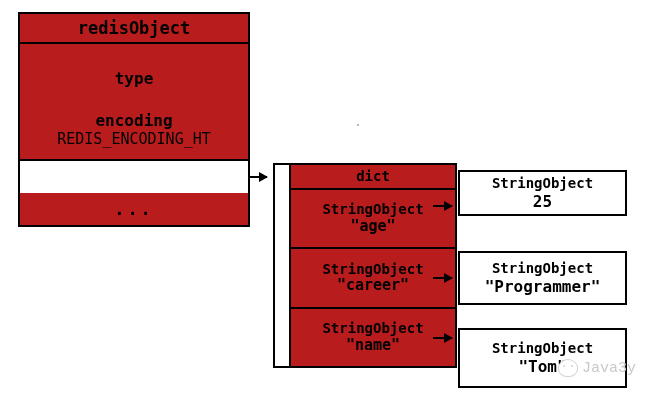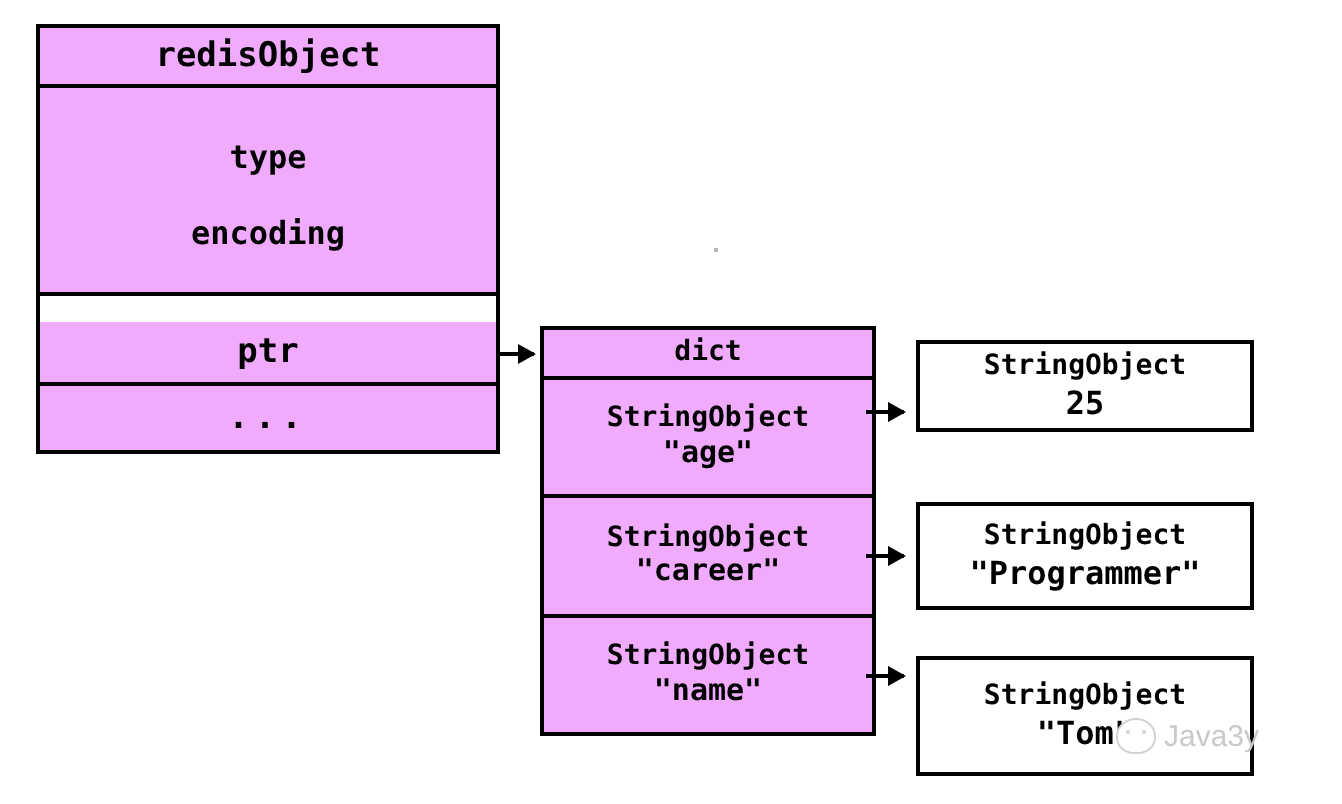--- a/index.html
+++ b/index.html
@@ -19,39 +19,39 @@
   }
   .row{
     position:absolute;
     box-sizing:border-box;
     display:flex;
     flex-direction:column;
     align-items:center;
     justify-content:center;
     text-align:center;
     color:#000000;
-    background:#f0abfc;
+    background:#b91c1c;
   }
   .row .l1,.row .l2{display:block;line-height:1.18;white-space:nowrap;}
 
   
   #redis-object-box{left:18px;top:12px;width:232px;height:215px;}
   .ro-row{left:18px;width:232px;border-left:2px solid #000;border-right:2px solid #000;}
   .ro-sep{border-bottom:2px solid #000;}
   #ro-header{top:12px;height:32px;border-top:2px solid #000;font-size:17px;font-weight:bold;}
   #ro-type{top:44px;height:73px;font-size:15px;}
-  #ro-encoding{top:88px;height:60px;font-size:15px;}
+  #ro-encoding{top:101px;height:60px;font-size:15px;}
   #ro-ptr{top:161px;height:32px;font-size:17px;font-weight:bold;}
   #ro-dots{top:193px;height:34px;border-bottom:2px solid #000;font-size:17px;font-weight:bold;letter-spacing:3px;}
   #ro-type .l1,#ro-encoding .l1{font-weight:bold;font-size:16px;}
   #ro-type .l2,#ro-encoding .l2{font-weight:normal;font-size:15px;}
 
   
   #dict-box{left:273px;top:163px;width:160px;height:205px;}
-  .d-row{left:270px;width:168px;border-left:2px solid #000;border-right:2px solid #000;}
+  .d-row{left:289px;width:168px;border-left:2px solid #000;border-right:2px solid #000;}
   #d-header{top:163px;height:27px;border-top:2px solid #000;border-bottom:2px solid #000;font-size:16px;font-weight:bold;}
   #d-age{top:190px;height:59px;border-bottom:2px solid #000;}
   #d-career{top:249px;height:60px;border-bottom:2px solid #000;}
   #d-name{top:309px;height:59px;border-bottom:2px solid #000;}
   .d-row .l1{font-size:14px;font-weight:bold;}
   .d-row .l2{font-size:15px;font-weight:bold;}
 
   
   .val-box{left:458px;width:169px;}
   #val-age{top:170px;height:46px;}
@@ -78,21 +78,21 @@
   #arrow-ptr{left:250px;top:176px;width:17px;}
   #arrow-age{left:433px;top:205px;width:19px;}
   #arrow-career{left:433px;top:277px;width:19px;}
   #arrow-name{left:433px;top:337px;width:19px;}
 
   
   #watermark{
     position:absolute;left:558px;top:359px;
     display:flex;align-items:center;gap:4px;
     color:#c9c9c9;
-    font-family:Liberation Sans, sans-serif;
+    font-family:Liberation Mono, monospace;
     font-size:15px;
     pointer-events:none;
   }
   #watermark-logo{
     width:18px;height:16px;
     border:1.5px solid #d2d2d2;
     border-radius:50% 50% 45% 45%;
     position:relative;
     background:#ffffff;
   }
@@ -115,25 +115,23 @@
   <div class="row ro-row ro-sep" id="ro-header">
     <span class="l1">redisObject</span>
   </div>
 
   <div class="row ro-row ro-sep" id="ro-type">
     <span class="l1">type</span>
   </div>
 
   <div class="row ro-row ro-sep" id="ro-encoding">
     <span class="l1">encoding</span>
+    <span class="l2">REDIS_ENCODING_HT</span>
   </div>
 
-  <div class="row ro-row ro-sep" id="ro-ptr">
-    <span class="l1">ptr</span>
-  </div>
 
   <div class="row ro-row" id="ro-dots">
     <span class="l1">...</span>
   </div>
 
   <div class="box" id="dict-box"></div>
 
   <div class="row d-row" id="d-header">
     <span class="l1">dict</span>
   </div>

